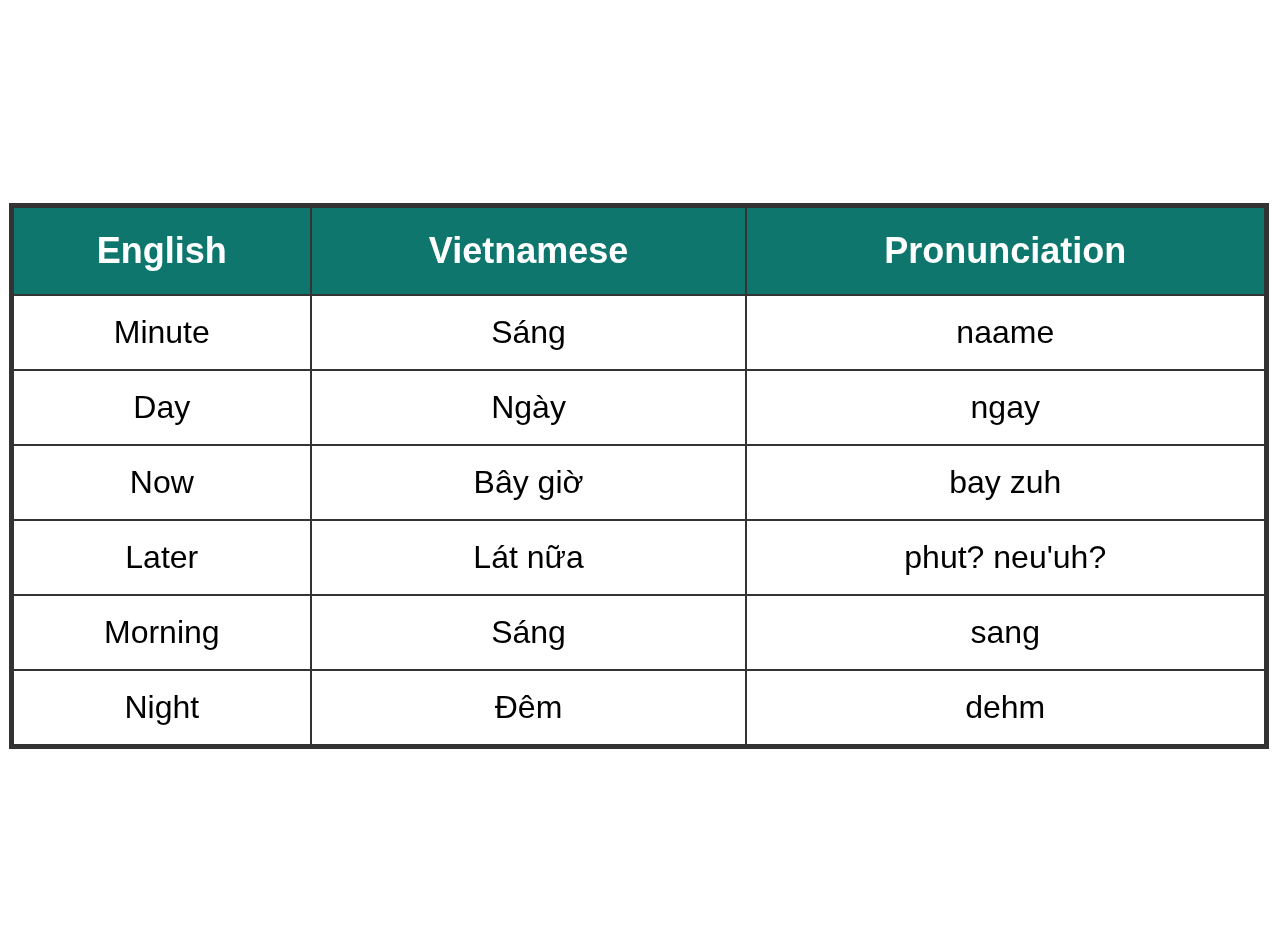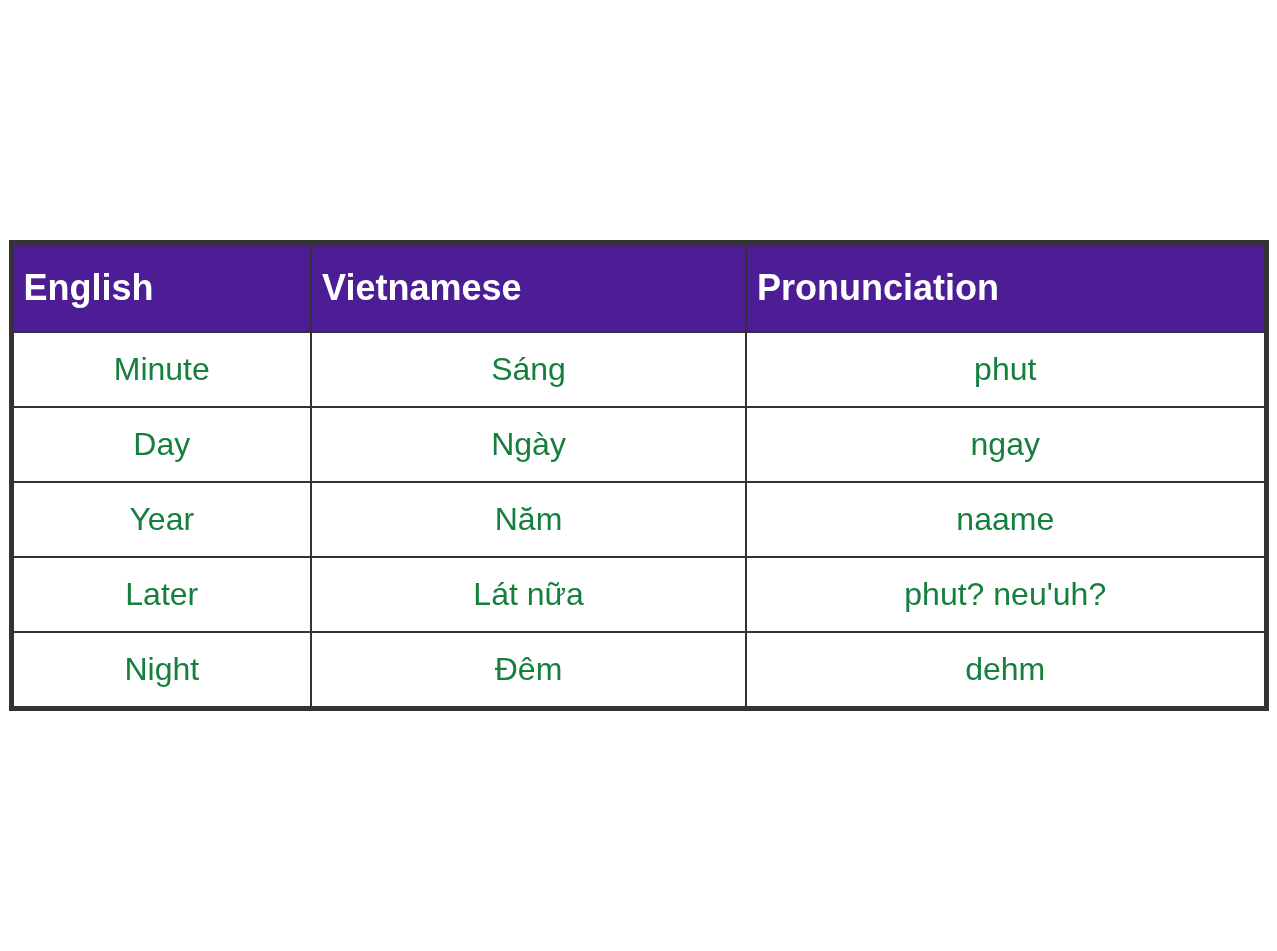--- a/index.html
+++ b/index.html
@@ -22,35 +22,35 @@
       width: 1260px;
       border: 3px solid #333;
     }
 
     table {
       width: 100%;
       border-collapse: collapse;
     }
 
     thead tr th {
-      background-color: #4c1d95;
+      background-color: #0f766e;
       color: #ffffff;
       font-size: 36px;
       font-weight: bold;
-      text-align: left;
+      text-align: center;
       padding: 22px 10px;
       border: 2px solid #333;
     }
 
     tbody tr td {
       text-align: center;
       font-size: 32px;
       padding: 18px 10px;
       border: 2px solid #333;
-      color: #15803d;
+      color: #000000;
     }
 
     tbody tr:nth-child(odd) {
       background-color: #ffffff;
     }
 
     tbody tr:nth-child(even) {
       background-color: #ffffff;
     }
   </style>
@@ -63,36 +63,41 @@
       <tr>
         <th>English</th>
         <th>Vietnamese</th>
         <th>Pronunciation</th>
       </tr>
     </thead>
     <tbody id="table-body">
     <tr>
           <td>Minute</td>
           <td>Sáng</td>
-          <td>phut</td>
+          <td>naame</td>
         </tr>
         <tr>
           <td>Day</td>
           <td>Ngày</td>
           <td>ngay</td>
         </tr>
         <tr>
-          <td>Year</td>
-          <td>Năm</td>
-          <td>naame</td>
+          <td>Now</td>
+          <td>Bây giờ</td>
+          <td>bay zuh</td>
         </tr>
         <tr>
           <td>Later</td>
           <td>Lát nữa</td>
           <td>phut? neu'uh?</td>
+        </tr>
+        <tr>
+          <td>Morning</td>
+          <td>Sáng</td>
+          <td>sang</td>
         </tr>
         <tr>
           <td>Night</td>
           <td>Đêm</td>
           <td>dehm</td>
         </tr>
       </tbody>
   </table>
 </div>
 

